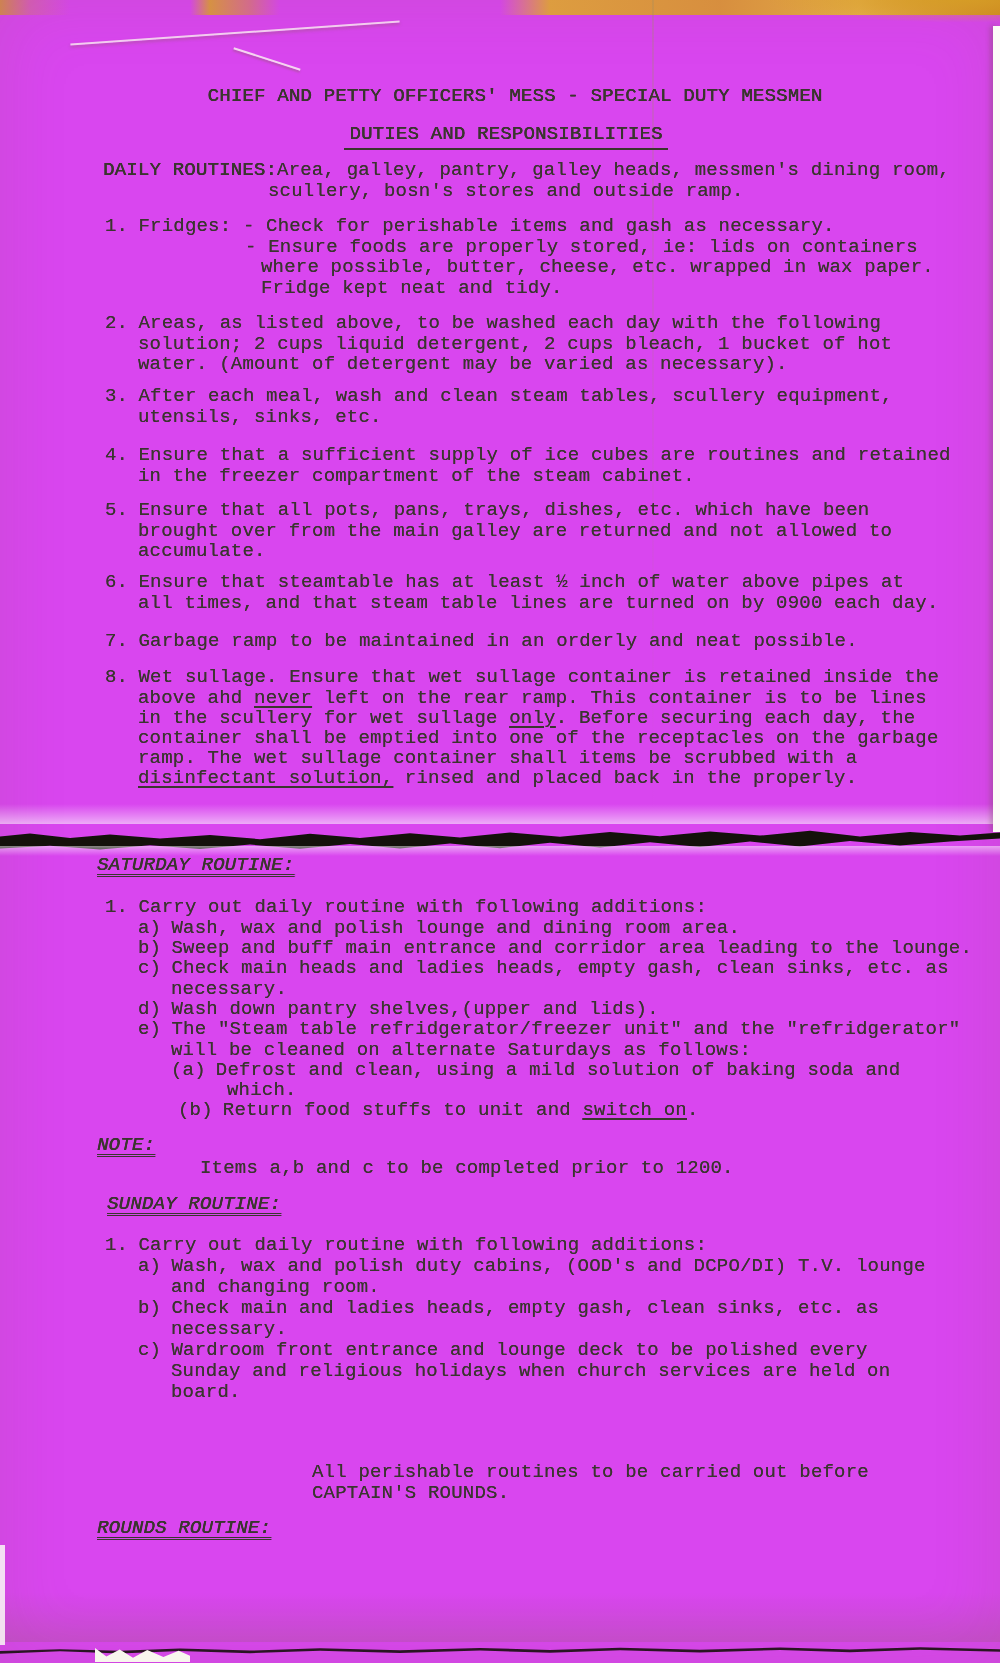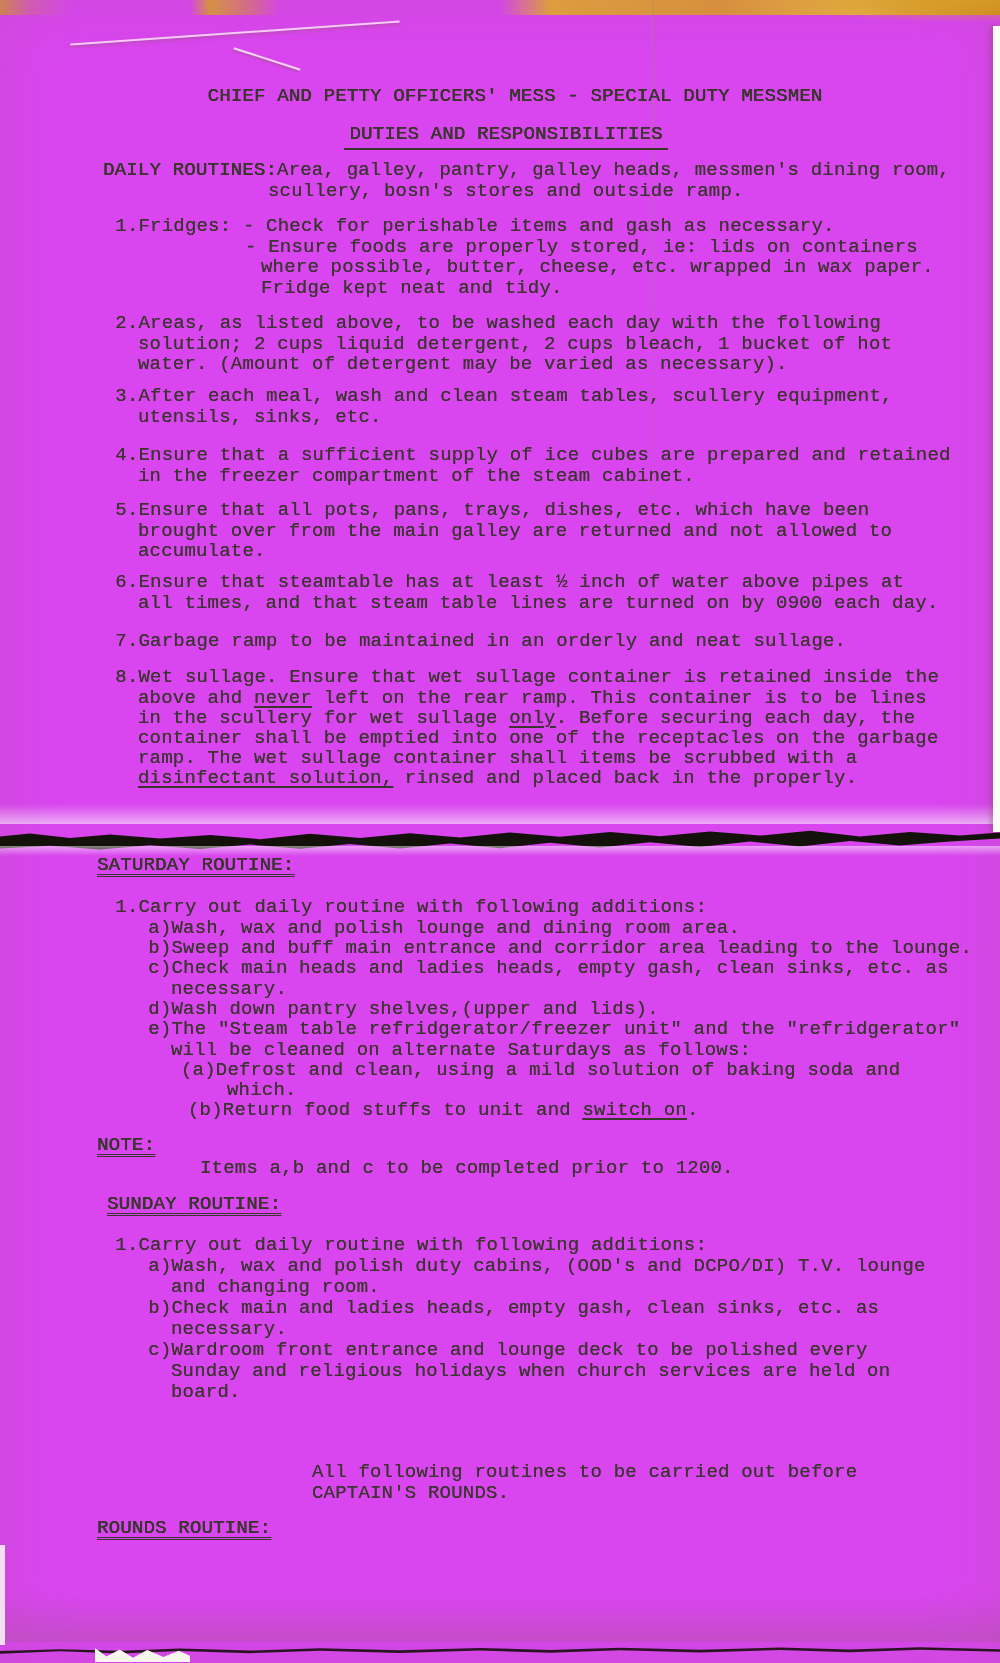--- a/index.html
+++ b/index.html
@@ -16,26 +16,26 @@
         #e8ddc0 795px,#e5dabc 822px,#e5dabc 830px,
         #f6f2e6 848px,#f3efe2 880px,#f2edde 1150px,
         #f0ebdb 1430px,#eee8d6 1580px,#e6ddc2 1642px,
         #eade c6 1650px,#e9dfc6 1663px);
     box-shadow: inset 0 0 70px rgba(120,100,55,.14);
     font-family:"Liberation Mono","DejaVu Sans Mono",monospace;
     font-size:19px;line-height:20.6px;letter-spacing:.2px;
     color:#3a362e;
     text-shadow:0 0 .6px rgba(52,48,40,.85);
   }
-  .ln{position:absolute;white-space:pre;text-align:right;}
+  .ln{position:absolute;white-space:pre;}
   .center{left:15px;width:1000px;text-align:center;}
   .mk{display:inline-block;width:33.5px;}
   .mk4{display:inline-block;width:44.8px;}
   .u{text-decoration:underline;text-underline-offset:3px;text-decoration-thickness:1.5px;}
-  .hu{text-decoration-line:underline;text-decoration-style:double;text-decoration-thickness:1px;text-underline-offset:4px;}
+  .hu{text-decoration-line:underline;text-decoration-style:double;text-decoration-thickness:1px;text-underline-offset:4px;font-style:italic;}
   .title-u{display:inline-block;border-bottom:2.5px solid #3a362e;padding:0 5px 3px 5px;}
   .heavy{text-shadow:.4px 0 0 currentColor,0 0 .6px rgba(52,48,40,.85);}
 
   
   .tape-top{
     position:absolute;top:0;left:0;width:1000px;height:15px;
     background:linear-gradient(90deg,
       rgba(205,150,35,.75) 0%,rgba(205,150,35,.25) 3%,rgba(0,0,0,0) 7%,
       rgba(0,0,0,0) 19%,rgba(214,158,40,.85) 21%,rgba(210,150,35,.45) 25%,rgba(0,0,0,0) 28%,
       rgba(0,0,0,0) 50%,rgba(222,166,46,.9) 55%,rgba(216,155,34,.85) 72%,
@@ -116,31 +116,31 @@
     <div class="ln" style="top:257px;left:261px"><span>where possible, butter, cheese, etc. wrapped in wax paper.</span></div>
     <div class="ln" style="top:278px;left:261px"><span>Fridge kept neat and tidy.</span></div>
 
     <div class="ln" style="top:313px;left:105px"><span class="mk">2.</span><span>Areas, as listed above, to be washed each day with the following</span></div>
     <div class="ln" style="top:334px;left:138px"><span>solution; 2 cups liquid detergent, 2 cups bleach, 1 bucket of hot</span></div>
     <div class="ln" style="top:354px;left:138px"><span>water. (Amount of detergent may be varied as necessary).</span></div>
 
     <div class="ln" style="top:386px;left:105px"><span class="mk">3.</span><span>After each meal, wash and clean steam tables, scullery equipment,</span></div>
     <div class="ln" style="top:407px;left:138px"><span>utensils, sinks, etc.</span></div>
 
-    <div class="ln" style="top:445px;left:105px"><span class="mk">4.</span><span>Ensure that a sufficient supply of ice cubes are prepared and retained</span></div>
+    <div class="ln" style="top:445px;left:105px"><span class="mk">4.</span><span>Ensure that a sufficient supply of ice cubes are routines and retained</span></div>
     <div class="ln" style="top:466px;left:138px"><span>in the freezer compartment of the steam cabinet.</span></div>
 
     <div class="ln" style="top:500px;left:105px"><span class="mk">5.</span><span>Ensure that all pots, pans, trays, dishes, etc. which have been</span></div>
     <div class="ln" style="top:521px;left:138px"><span>brought over from the main galley are returned and not allowed to</span></div>
     <div class="ln" style="top:541px;left:138px"><span>accumulate.</span></div>
 
     <div class="ln" style="top:572px;left:105px"><span class="mk">6.</span><span>Ensure that steamtable has at least ½ inch of water above pipes at</span></div>
     <div class="ln" style="top:593px;left:138px"><span>all times, and that steam table lines are turned on by 0900 each day.</span></div>
 
-    <div class="ln" style="top:631px;left:105px"><span class="mk">7.</span><span>Garbage ramp to be maintained in an orderly and neat sullage.</span></div>
+    <div class="ln" style="top:631px;left:105px"><span class="mk">7.</span><span>Garbage ramp to be maintained in an orderly and neat possible.</span></div>
 
     <div class="ln" style="top:667px;left:105px"><span class="mk">8.</span><span>Wet sullage. Ensure that wet sullage container is retained inside the</span></div>
     <div class="ln" style="top:688px;left:138px"><span>above ahd </span><span class="u">never</span><span> left on the rear ramp. This container is to be lines</span></div>
     <div class="ln" style="top:708px;left:138px"><span>in the scullery for wet sullage </span><span class="u">only</span><span>. Before securing each day, the</span></div>
     <div class="ln" style="top:728px;left:138px"><span>container shall be emptied into one of the receptacles on the garbage</span></div>
     <div class="ln" style="top:748px;left:138px"><span>ramp. The wet sullage container shall items be scrubbed with a</span></div>
     <div class="ln" style="top:768px;left:138px"><span class="u">disinfectant solution,</span><span> rinsed and placed back in the properly.</span></div>
   </div>
 
   <div class="fold-highlight"></div>
@@ -174,21 +174,21 @@
     <div class="ln" style="top:1277px;left:171px"><span>and changing room.</span></div>
     <div class="ln" style="top:1298px;left:138px"><span class="mk">b)</span><span>Check main and ladies heads, empty gash, clean sinks, etc. as</span></div>
     <div class="ln" style="top:1319px;left:171px"><span>necessary.</span></div>
     <div class="ln" style="top:1340px;left:138px"><span class="mk">c)</span><span>Wardroom front entrance and lounge deck to be polished every</span></div>
     <div class="ln" style="top:1361px;left:171px"><span>Sunday and religious holidays when church services are held on</span></div>
     <div class="ln" style="top:1382px;left:171px"><span>board.</span></div>
   </div>
 
   <div>
     <div class="ln heavy" style="top:1518px;left:97px"><span class="hu">ROUNDS ROUTINE:</span></div>
-    <div class="ln" style="top:1462px;left:312px"><span>All following routines to be carried out before</span></div>
+    <div class="ln" style="top:1462px;left:312px"><span>All perishable routines to be carried out before</span></div>
     <div class="ln" style="top:1483px;left:312px"><span>CAPTAIN'S ROUNDS.</span></div>
   </div>
 
   <div class="bottom-fold-soft"></div>
   <div class="bottom-fold-shadow"></div>
   <div class="torn-nick"></div>
   <div class="scan-edge-right"></div>
   <div class="scan-edge-left"></div>
 
 </div>

